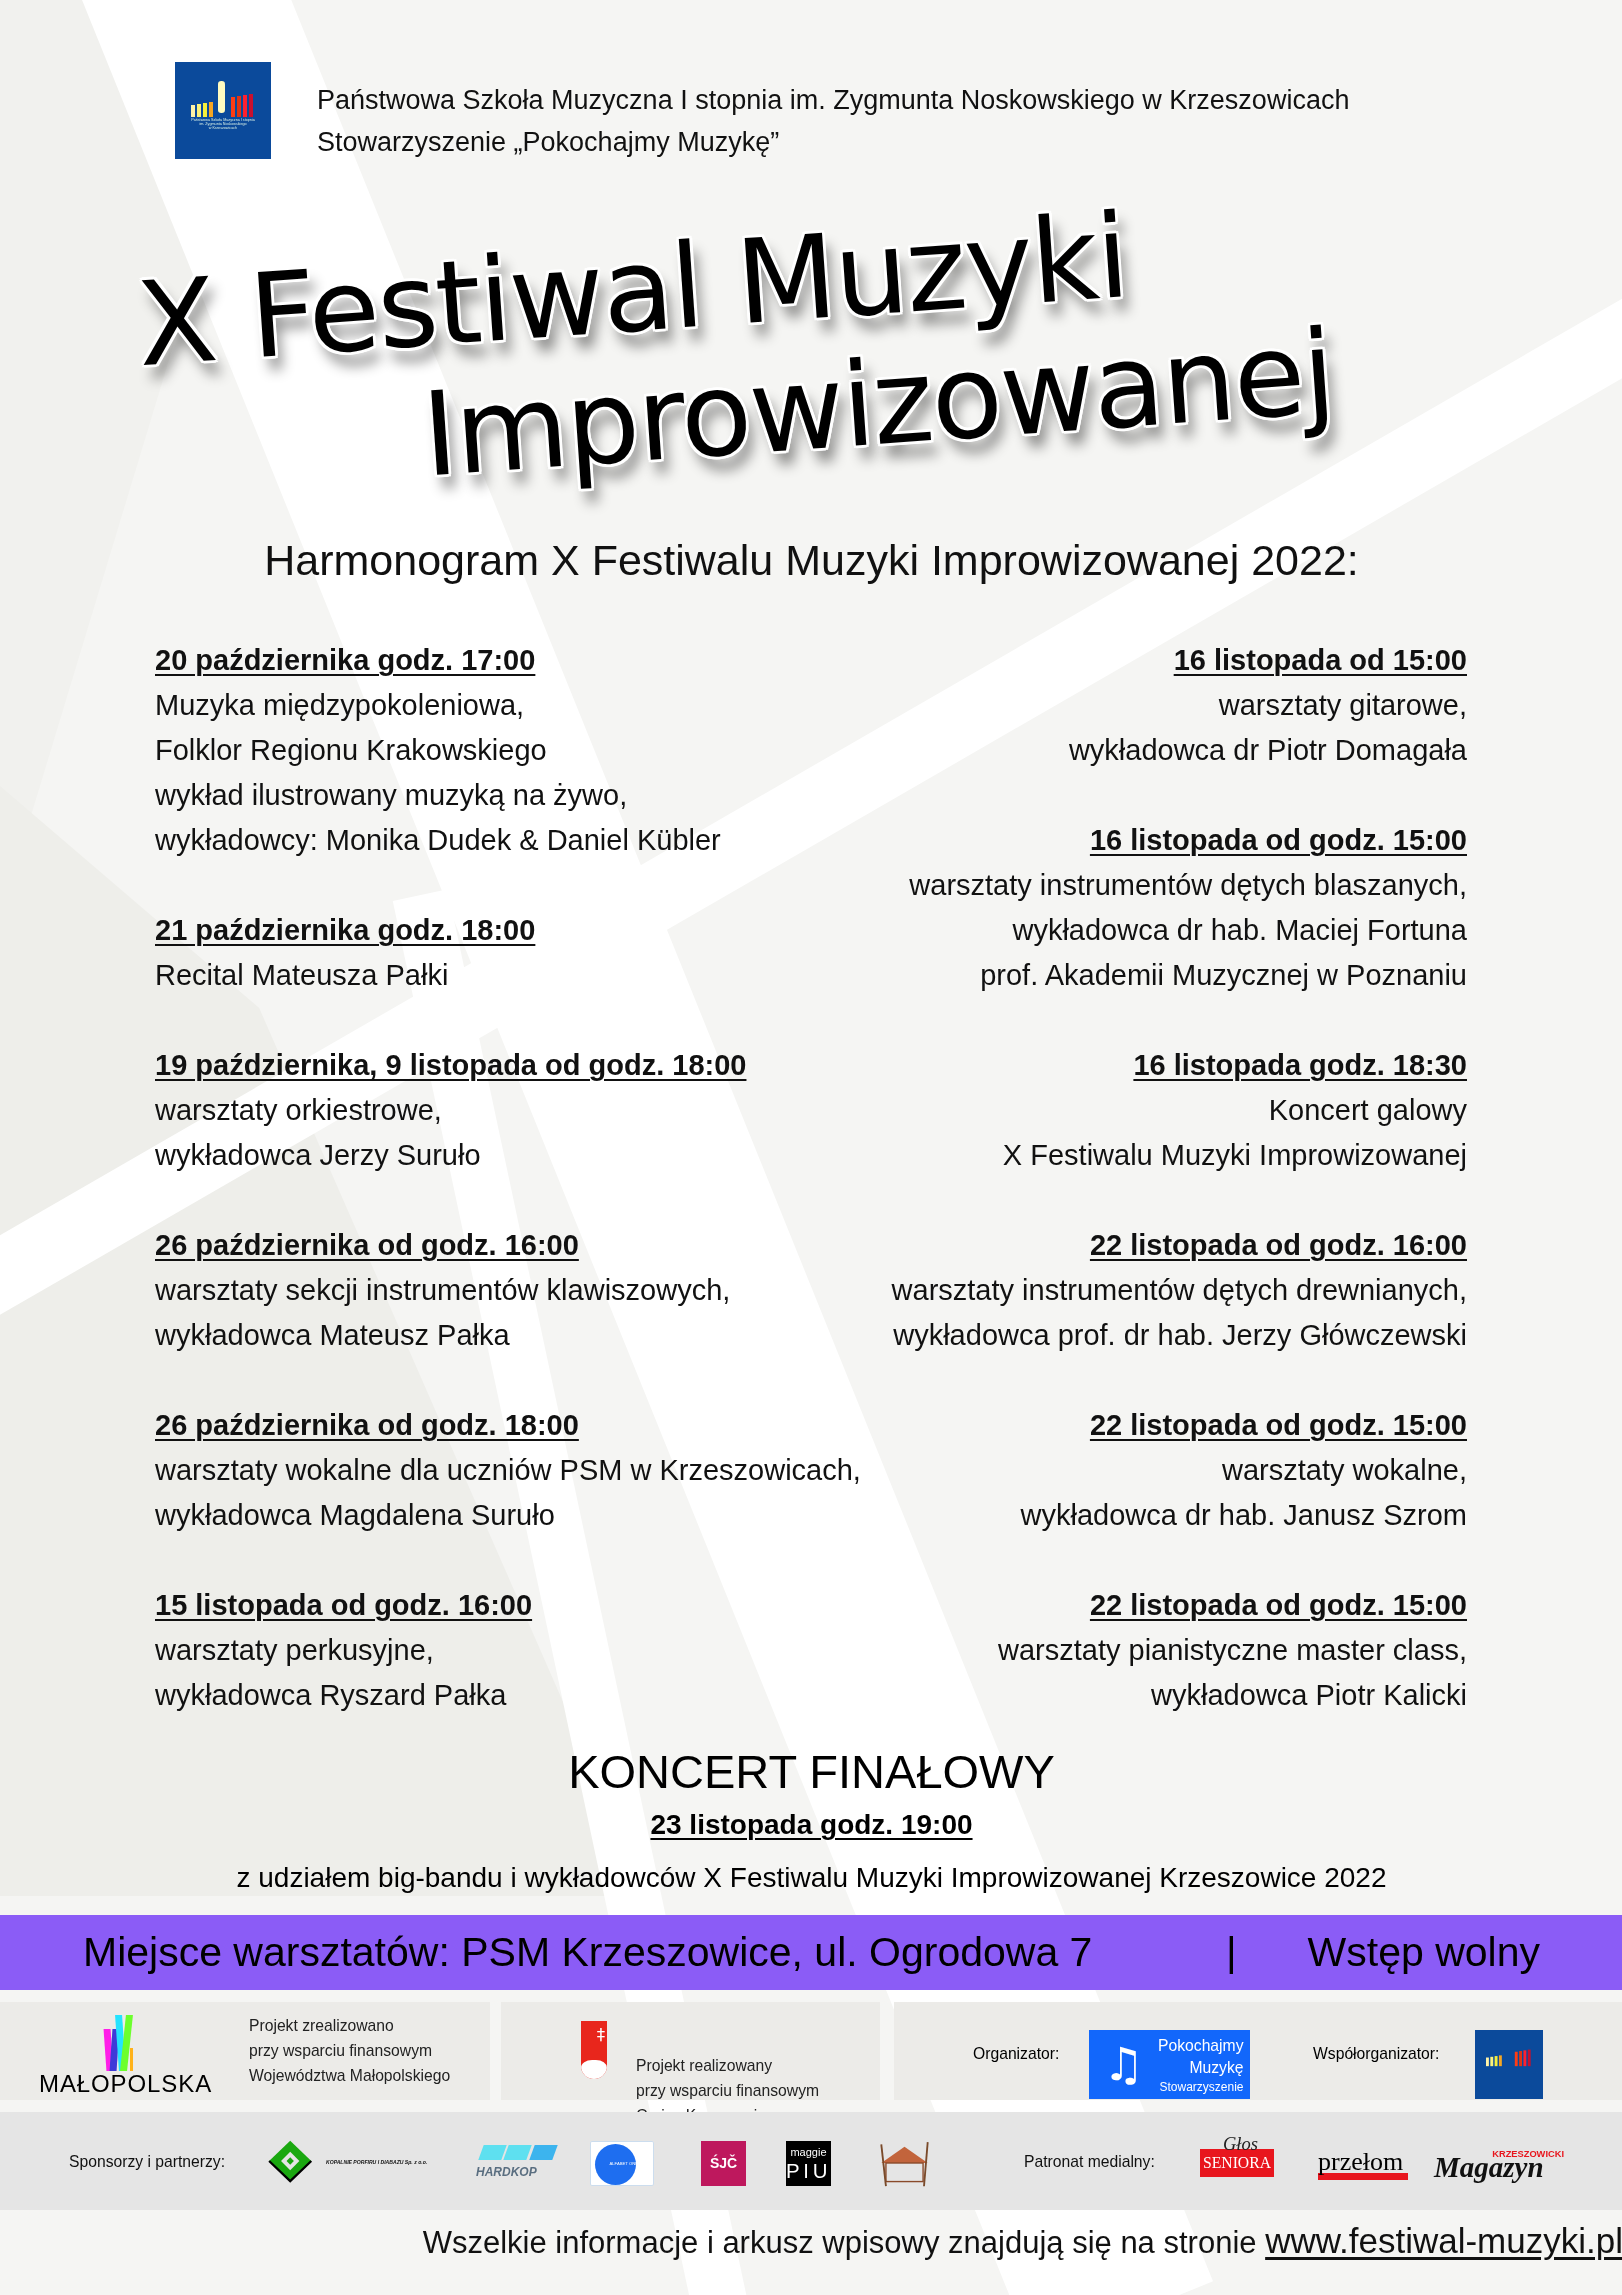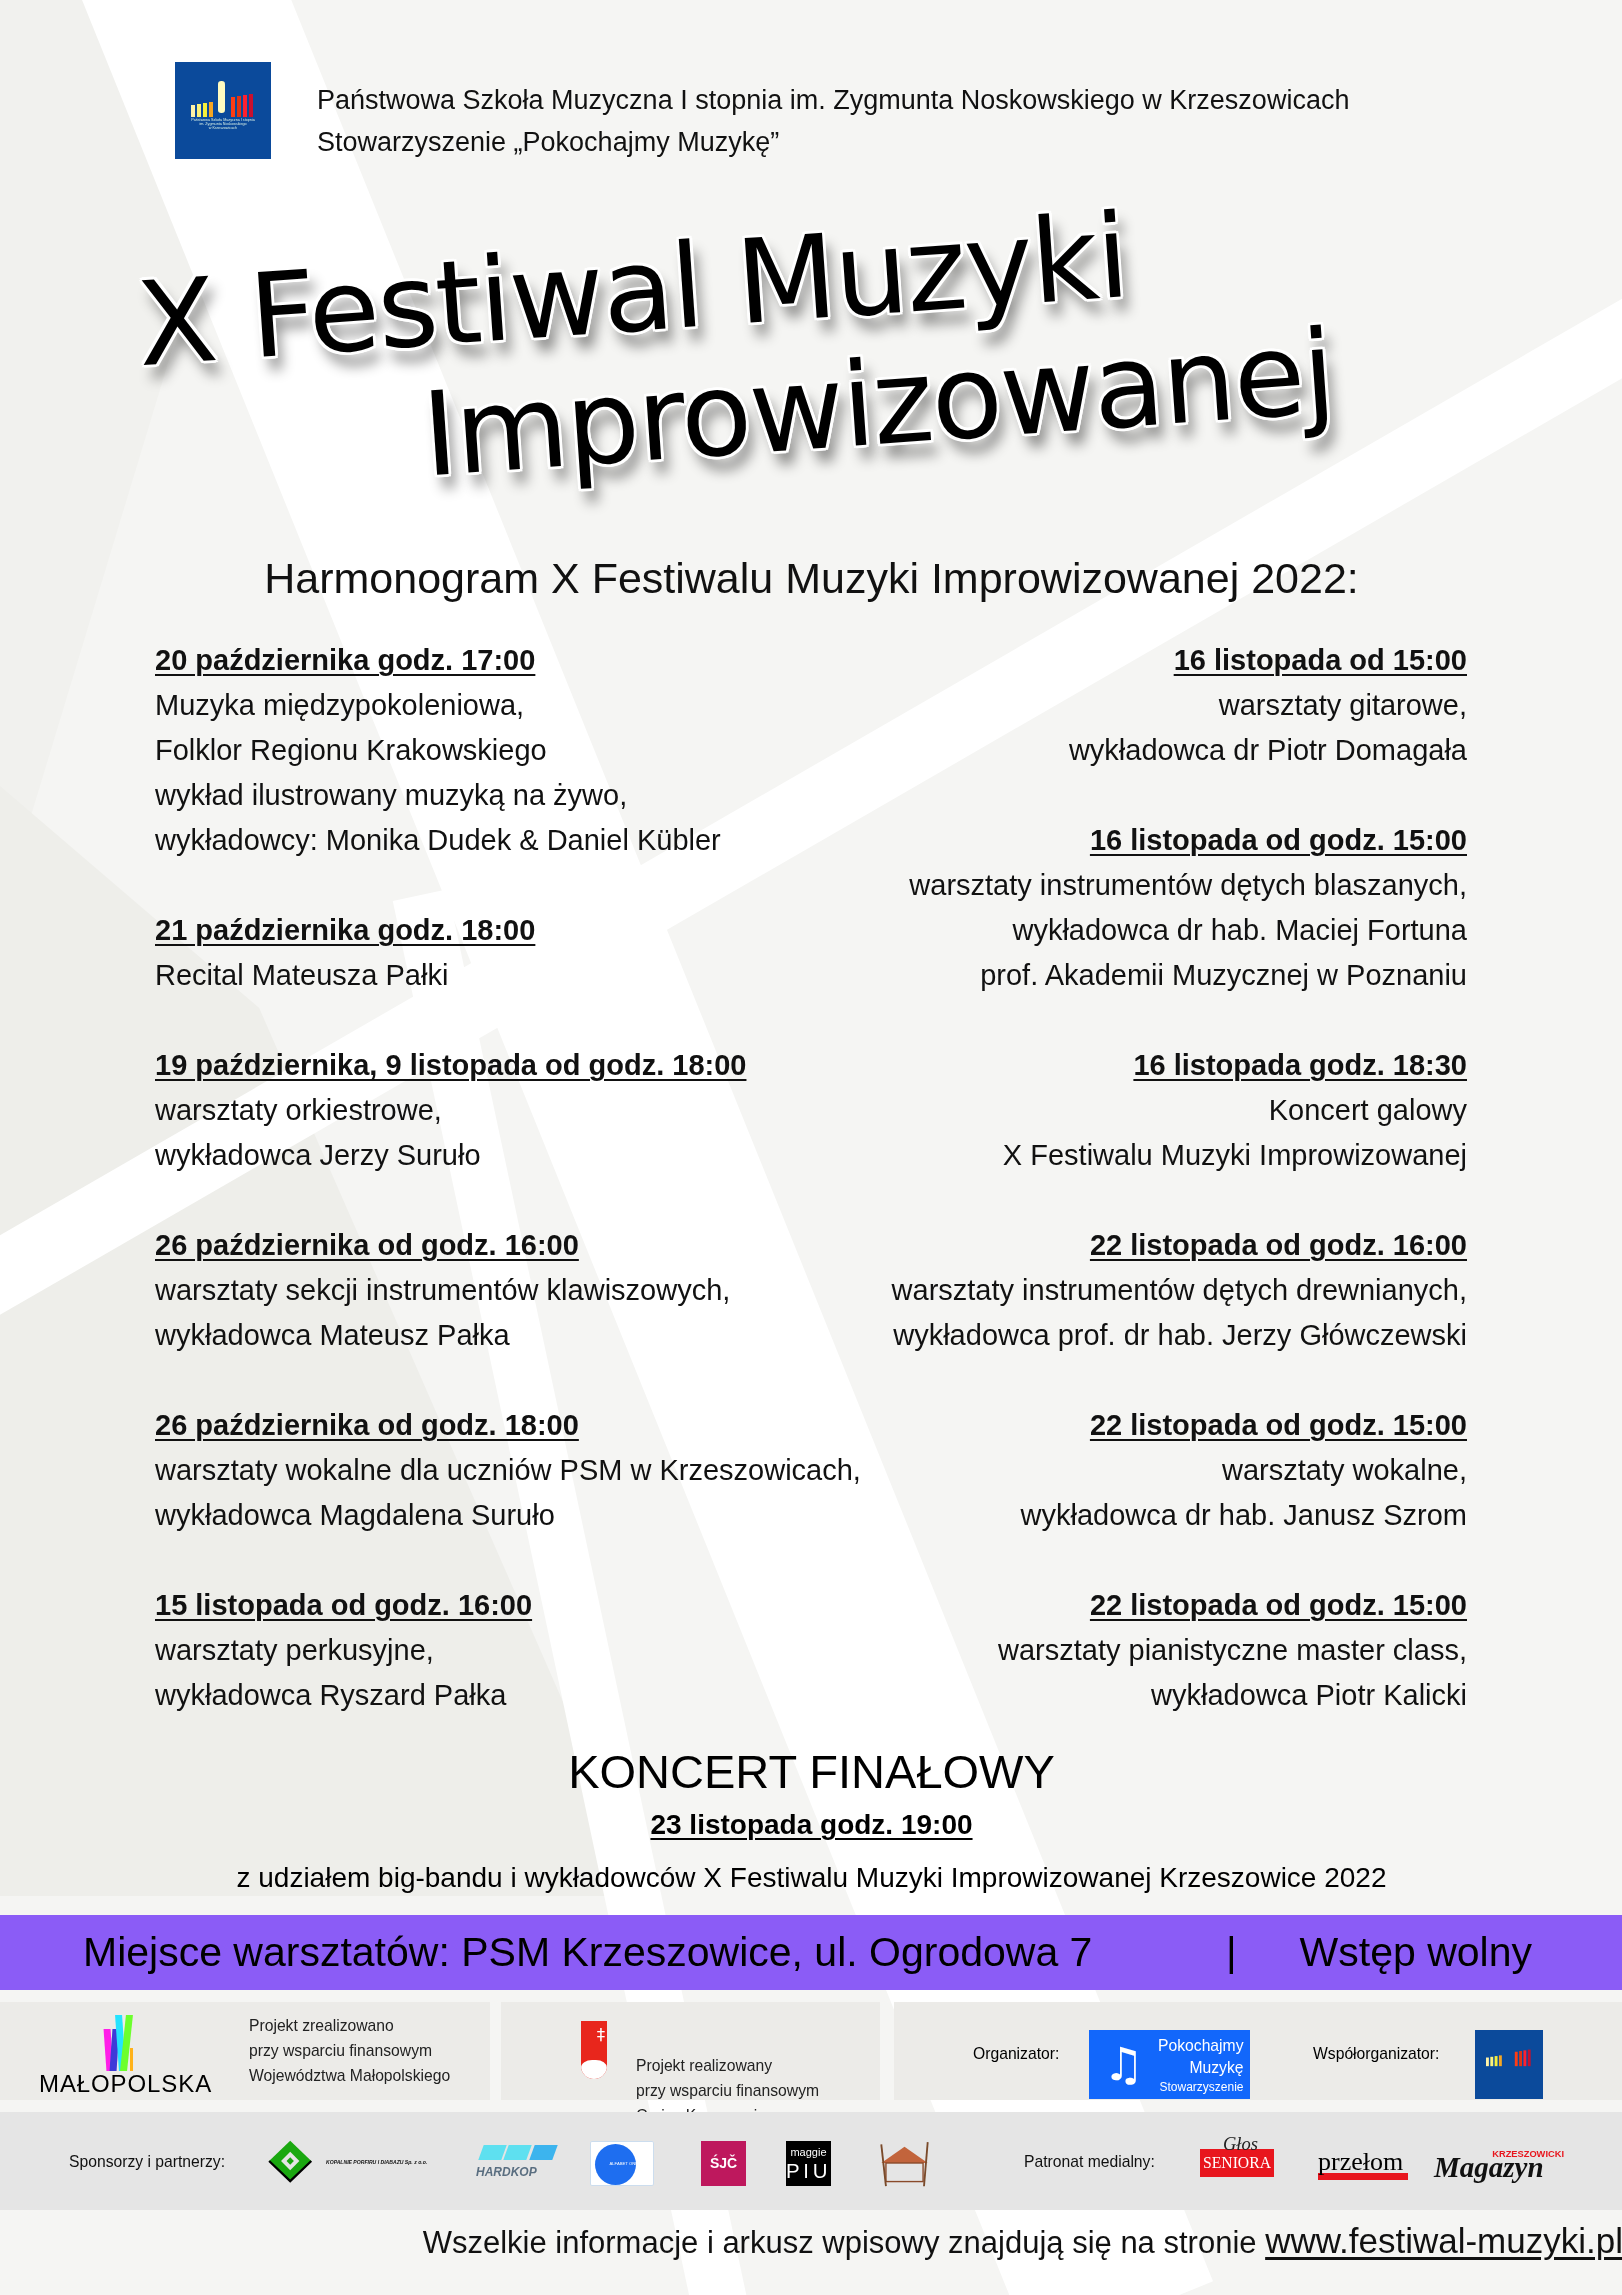--- a/index.html
+++ b/index.html
@@ -22,38 +22,38 @@
   .psm-logo .cap{position:absolute;left:5.6px;right:5.6px;top:56px;font-size:3.7px;line-height:4.2px;text-align:center;color:#d8f0e6;font-family:"Liberation Sans",sans-serif;}
   .hdr-lines{position:absolute;left:317px;top:79px;font-family:"Liberation Sans",sans-serif;font-size:27px;line-height:42px;color:#111;}
 
   .title{position:absolute;left:0;top:0;width:1623px;height:532px;transform-origin:786px 324px;transform:rotate(-4deg);}
   .title-line{position:absolute;font-family:"DejaVu Sans",sans-serif;font-size:116px;line-height:1;letter-spacing:-1.9px;color:#000;-webkit-text-stroke:0;text-shadow:
     2.8px 0 0 #fff,-2.8px 0 0 #fff,0 2.8px 0 #fff,0 -2.8px 0 #fff,2.3px 2.3px 0 #fff,-2.3px 2.3px 0 #fff,2.3px -2.3px 0 #fff,-2.3px -2.3px 0 #fff,
     5.6px 14px 13px rgba(0,0,0,0.45);}
   .t1{left:139px;top:222px;}
   .t2{left:416px;top:352px;}
 
-  .harm{position:absolute;left:0;width:1623px;top:553px;text-align:center;font-family:"Liberation Sans",sans-serif;font-size:43px;line-height:51px;color:#111;}
+  .harm{position:absolute;left:0;width:1623px;top:535px;text-align:center;font-family:"Liberation Sans",sans-serif;font-size:43px;line-height:51px;color:#111;}
 
   .sched{position:absolute;top:638px;left:155px;width:1312px;font-family:"Liberation Sans",sans-serif;font-size:29px;line-height:45px;color:#111;}
   .col{position:absolute;top:0;}
   .col.left{left:0;text-align:left;}
   .col.right{right:0;text-align:right;}
   .event{margin-bottom:45px;}
   .ev-date{font-weight:bold;text-decoration:underline;text-decoration-thickness:2.3px;text-underline-offset:3.7px;}
   .ev-line{white-space:nowrap;}
 
   .final-head{position:absolute;left:0;width:1623px;top:1744px;text-align:center;font-family:"Liberation Sans",sans-serif;font-size:47px;line-height:56px;}
   .final-date{position:absolute;left:0;width:1623px;top:1809px;text-align:center;font-family:"Liberation Sans",sans-serif;font-size:28px;font-weight:bold;text-decoration:underline;text-decoration-thickness:2.3px;text-underline-offset:3.7px;}
   .final-desc{position:absolute;left:0;width:1623px;top:1862px;text-align:center;font-family:"Liberation Sans",sans-serif;font-size:28px;}
 
   .banner{position:absolute;left:0;top:1915px;width:1623px;height:75px;background:#8b5cf6;font-family:"Liberation Sans",sans-serif;font-size:41px;line-height:75px;}
   .banner .addr{position:absolute;left:83px;}
   .banner .sep{position:absolute;left:1226px;}
-  .banner .entry{position:absolute;right:91px;}
+  .banner .entry{position:absolute;right:83px;}
 
   .panel{position:absolute;top:2002px;height:98px;background:#ecebe8;}
   .p1{left:0;width:490px;}
   .p2{left:501px;width:379px;}
   .p3{left:894px;width:729px;}
   .panel .txt{position:absolute;font-family:"Liberation Sans",sans-serif;font-size:15.7px;line-height:25px;color:#222;}
   .malopolska-mark{position:absolute;left:97px;top:9.3px;width:56px;height:60px;}
   .malopolska-mark span{position:absolute;bottom:0;width:6.5px;}
   .malopolska-word{position:absolute;left:39px;top:68px;font-family:"Liberation Sans",sans-serif;font-size:24px;letter-spacing:0.9px;}
   .coa{position:absolute;left:80px;top:18.5px;width:26px;height:58px;background:#e8261c;border-radius:0 0 13px 13px;overflow:hidden;}

